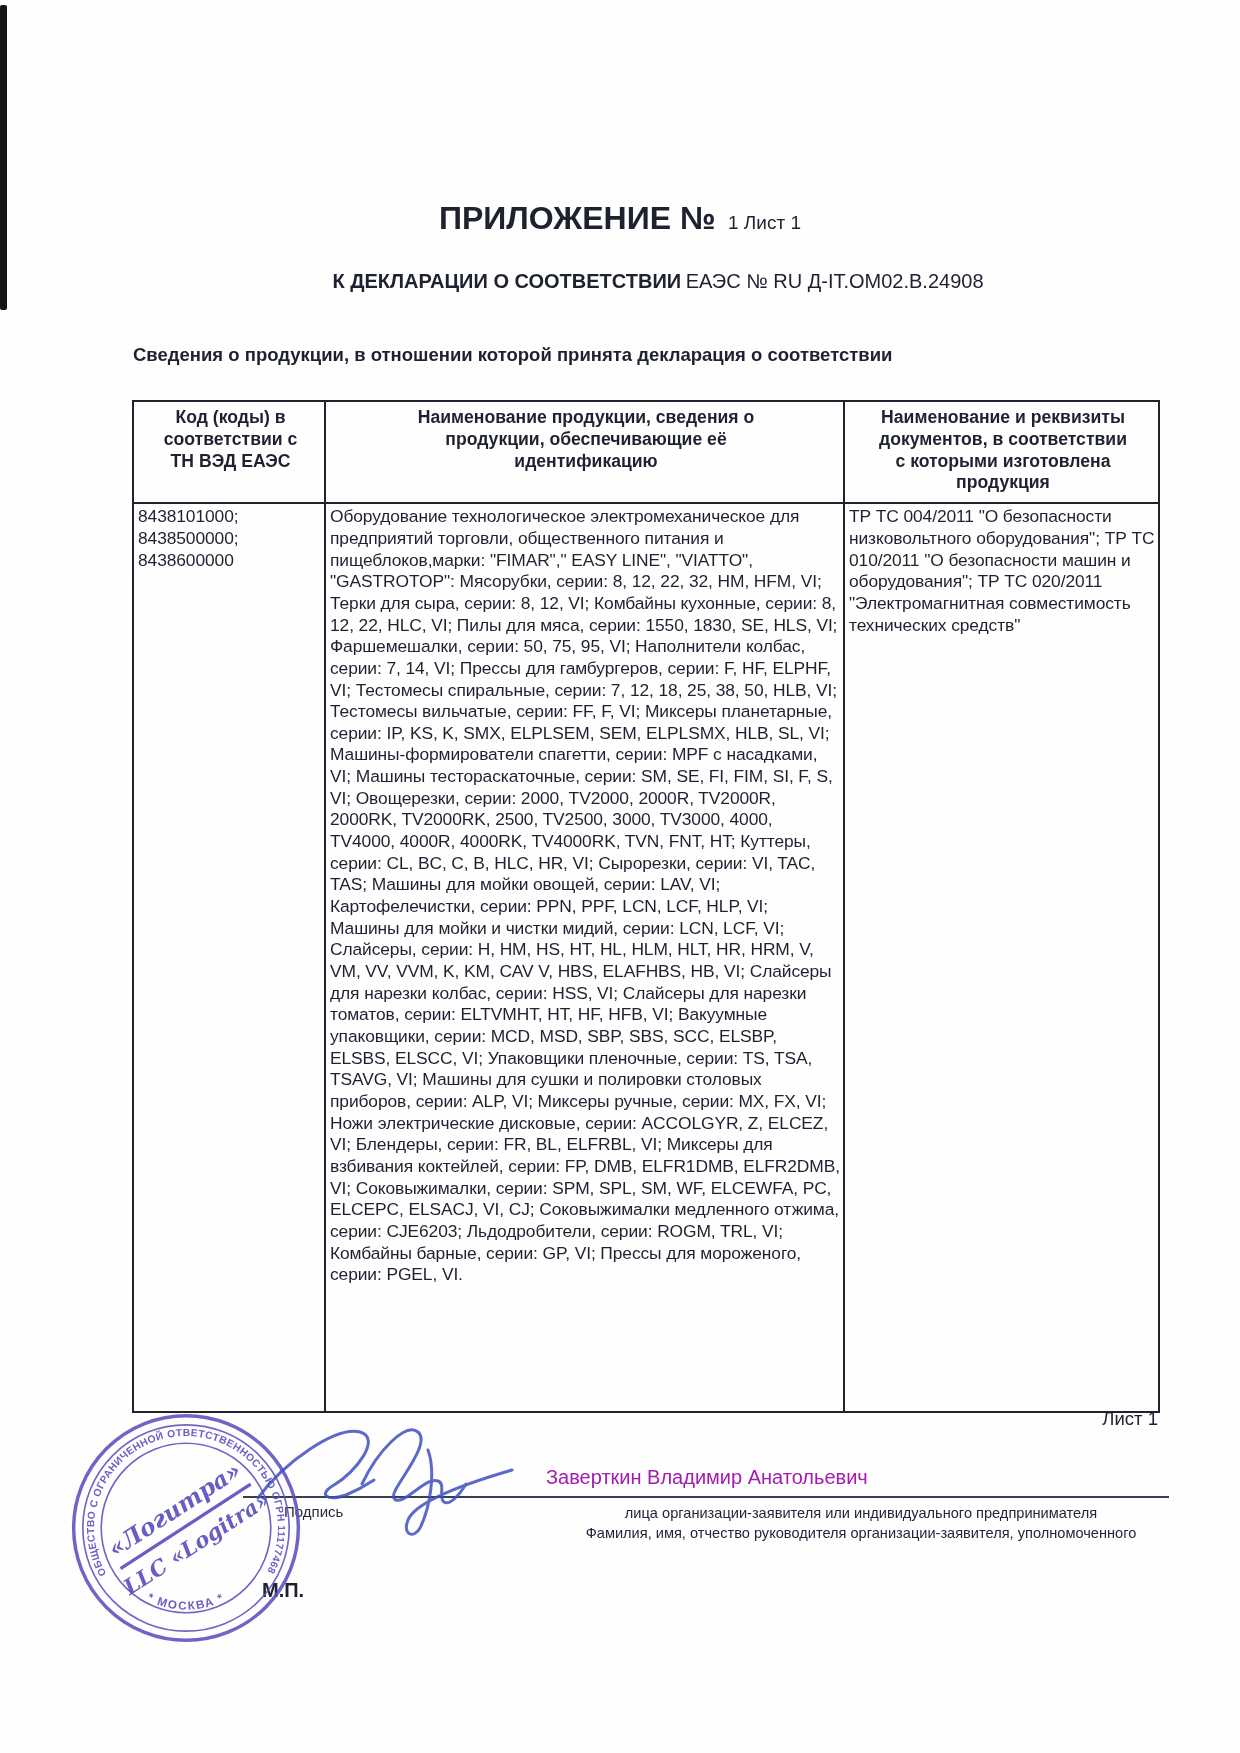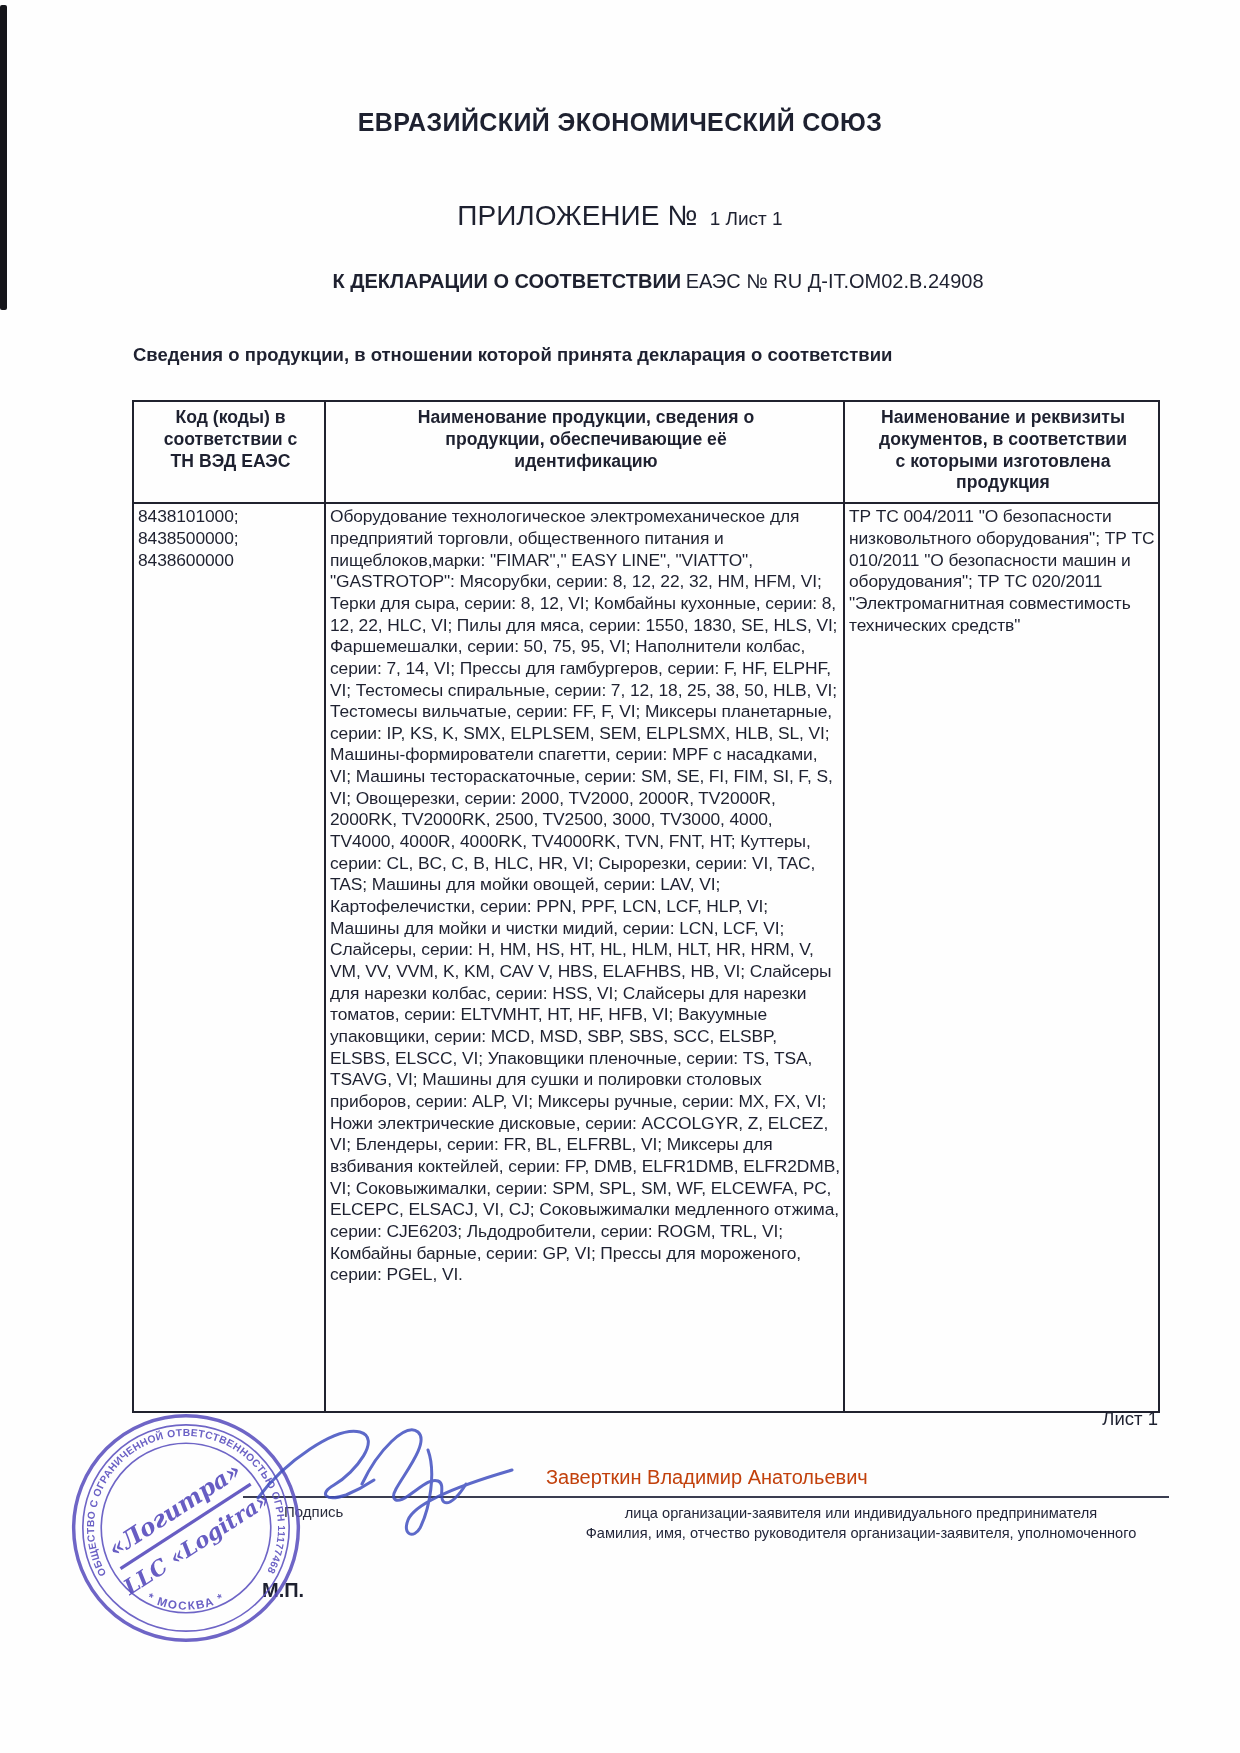--- a/index.html
+++ b/index.html
@@ -16,21 +16,21 @@
     position:absolute;left:0;top:5px;width:7px;height:305px;
     background:#15151a;border-radius:2px;
   }
   .doc-title{
     position:absolute;top:108px;left:0;width:100%;
     text-align:center;font-size:25px;font-weight:bold;letter-spacing:.4px;
   }
   .appendix-line{
     position:absolute;top:200px;left:0;width:100%;text-align:center;
   }
-  .appendix-label{font-size:28px;font-weight:normal;}
+  .appendix-label{font-size:32px;font-weight:bold;}
   .appendix-value{font-size:19px;font-weight:normal;margin-left:8px;margin-top:10px;}
   .decl-line{
     position:absolute;top:270px;left:0;width:100%;text-align:center;
     transform:translateX(38px);
   }
   .decl-label{font-size:20px;font-weight:bold;}
   .decl-number{font-size:20px;}
   .section-title{
     position:absolute;top:344px;left:133px;
     font-size:18.5px;font-weight:bold;
@@ -64,41 +64,40 @@
     border-top:2px solid #3a3d50;
   }
   .sig-caption{
     position:absolute;top:1503px;left:284px;font-size:15px;color:#2a2d3c;
   }
   .name-line{
     position:absolute;top:1496px;left:541px;width:628px;
     border-top:2px solid #3a3d50;
   }
   .holder-name{
-    position:absolute;top:1466px;left:546px;font-size:20px;color:#c2410c;
+    position:absolute;top:1466px;left:546px;font-size:20px;color:#a21caf;
   }
   .name-captions{
     position:absolute;top:1504px;left:545px;width:632px;
     text-align:center;font-size:14.6px;line-height:1.35;color:#23263a;
   }
   .mp-mark{
     position:absolute;top:1579px;left:262px;
     font-size:20px;font-weight:bold;
   }
   .stamp-svg{position:absolute;top:1408px;left:66px;width:240px;height:240px;}
   .signature-svg{position:absolute;top:1388px;left:250px;width:280px;height:155px;}
 </style>
 </head>
 <body>
 
 <div class="page">
 
   <div class="scan-streak"></div>
 
-  <div class="doc-title">ЕВРАЗИЙСКИЙ ЭКОНОМИЧЕСКИЙ СОЮЗ</div>
 
   <div class="appendix-line">
     <span class="appendix-label">ПРИЛОЖЕНИЕ №</span>
     <span class="appendix-value">1 Лист 1</span>
   </div>
 
   <div class="decl-line">
     <span class="decl-label">К ДЕКЛАРАЦИИ О СООТВЕТСТВИИ</span>
     <span class="decl-number">ЕАЭС № RU Д-IT.OM02.B.24908</span>
   </div>

